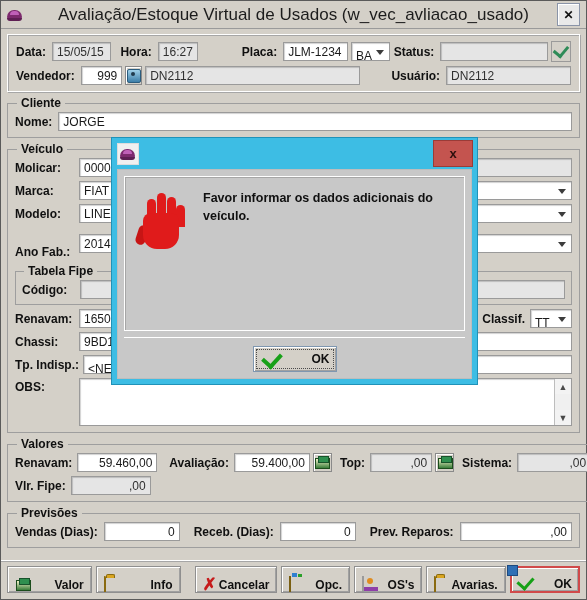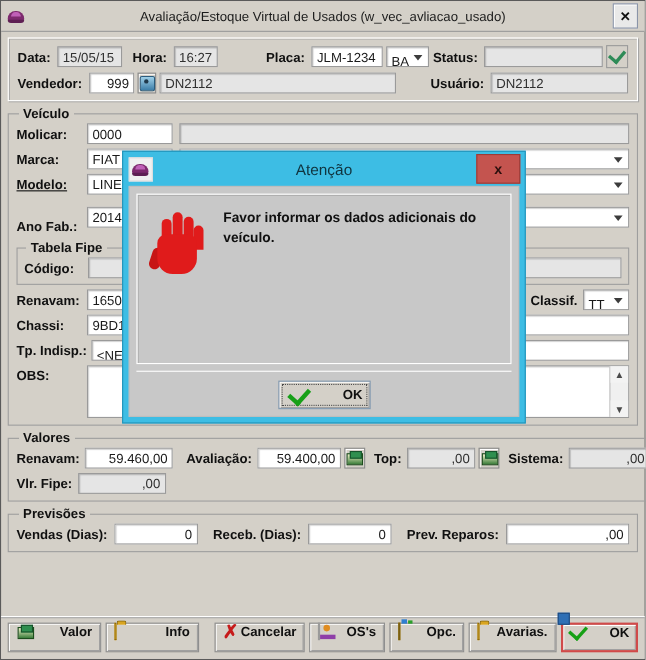--- a/index.html
+++ b/index.html
@@ -46,21 +46,21 @@
   }
   .car-glyph::after {
     content: ""; position: absolute;
     left: 0px; top: 8px; width: 15px; height: 3px;
     background: #5e1f53;
     border-radius: 0 0 3px 3px;
   }
   .titlebar-title {
     position: absolute; left: 0; right: 0;
     text-align: center;
-    font-size: 12px; color: #1c1c1c;
+    font-size: 17px; color: #1c1c1c;
     pointer-events: none;
   }
   .titlebar-close {
     margin-left: auto; margin-right: 6px;
     width: 21px; height: 21px;
     background: #e9e9e9;
     border: 1px solid #8a94a8;
     display: flex; align-items: center; justify-content: center;
     font-size: 12px; font-weight: bold; color: #101010;
     box-shadow: inset 1px 1px 0 #ffffff;
@@ -203,21 +203,21 @@
     gap: 4px;
     background: #d4d0c8;
     border-top: 1px solid #ffffff;
     box-shadow: inset 0 1px 0 #a6a6a6;
   }
   .tbtn {
     height: 27px;
     background: #d4d0c8;
     border: 1px solid #8f8f8f;
     box-shadow: inset 1px 1px 0 #ffffff, inset -1px -1px 0 #a0a0a0;
-    display: flex; align-items: flex-start;
+    display: flex; align-items: flex-end;
     padding: 0 7px;
     gap: 7px;
     box-sizing: border-box;
     font-size: 12px; font-weight: bold; color: #101010;
   }
   .tbtn .lbl { flex: 1 1 auto; text-align: right; white-space: nowrap; }
   .tbtn-ico { width: 17px; height: 15px; position: relative; flex: 0 0 17px; }
   .ico-folder {
     width: 16px; height: 12px; margin-top: 2px;
     background: #d9a520;
@@ -410,38 +410,46 @@
         <div class="fld num" style="width:46px;margin-left:6px;">999</div>
         <div class="sm-btn" style="margin-left:3px;">
           <div class="person-ico"></div>
         </div>
         <div class="fld ro" style="width:244px;margin-left:3px;">DN2112</div>
         <label class="fl" style="margin-left:10px;padding-left:21px;">Usuário:</label>
         <div class="fld ro" style="width:141px;margin-left:6px;">DN2112</div>
       </div>
     </div>
 
+    <fieldset class="group">
+      <legend>Cliente</legend>
+      <div class="row" style="margin-top:0;">
+        <label class="fl">Nome:</label>
+        <div class="fld" style="flex:1 1 auto;margin-left:6px;">JORGE </div>
+
+      </div>
+    </fieldset>
 
     <fieldset class="group">
       <legend>Veículo</legend>
 
       <div class="row" style="margin-top:0;">
         <label class="fl" style="width:60px;">Molicar:</label>
         <div class="fld" style="width:78px;margin-left:4px;">0000</div>
         <div class="fld ro" style="flex:1 1 auto;margin-left:6px;"></div>
       </div>
 
       <div class="row">
         <label class="fl" style="width:60px;">Marca:</label>
         <div class="fld" style="width:78px;margin-left:4px;">FIAT</div>
         <div class="sel" style="flex:1 1 auto;margin-left:6px;"></div>
       </div>
 
       <div class="row">
-        <label class="fl" style="width:60px;text-decoration:underline;">Modelo:</label>
+        <label class="fl" style="width:60px;">Modelo:</label>
         <div class="fld" style="width:78px;margin-left:4px;">LINEA</div>
         <div class="sel" style="flex:1 1 auto;margin-left:6px;"></div>
       </div>
 
       <div class="row">
         <label class="fl" style="width:60px;margin-top:18px;">Ano Fab.:</label>
         <div class="fld" style="width:78px;margin-left:4px;">2014</div>
         <div class="sel" style="flex:1 1 auto;margin-left:6px;">SAVANNAH</div>
       </div>
 
@@ -521,21 +529,20 @@
         <label class="fl" style="margin-left:14px;">Prev. Reparos:</label>
         <div class="fld num" style="flex:1 1 auto;margin-left:6px;">,00</div>
       </div>
     </fieldset>
 
     <div class="modal">
       <div class="modal-title">
         <div class="modal-title-ico">
           <div class="car-glyph"></div>
         </div>
-        <div class="modal-title-text">Atenção</div>
         <div class="modal-close">x</div>
       </div>
       <div class="modal-body">
         <div class="modal-msgpanel">
           <div class="hand-ico">
             <div class="f f1"></div>
               <div class="f f2"></div>
               <div class="f f3"></div>
               <div class="f f4"></div>
             <div class="thumb"></div>
@@ -563,26 +570,26 @@
     </div>
     <div class="tbtn" style="width:92px;">
       <span class="tbtn-ico"><span class="ico-folder"></span></span>
       <span class="lbl">Info</span>
     </div>
     <div class="tbtn" style="width:88px;gap:2px;margin-left:10px;">
       <span class="tbtn-ico" style="flex:0 0 14px;"><span class="ico-x">✗</span></span>
       <span class="lbl">Cancelar</span>
     </div>
     <div class="tbtn" style="width:74px;">
+      <span class="tbtn-ico"><span class="ico-box"></span></span>
+      <span class="lbl">Opc.</span>
+    </div>
+    <div class="tbtn" style="width:74px;">
       <span class="tbtn-ico"><span class="ico-os"></span></span>
       <span class="lbl">OS's</span>
-    </div>
-    <div class="tbtn" style="width:74px;">
-      <span class="tbtn-ico"><span class="ico-box"></span></span>
-      <span class="lbl">Opc.</span>
     </div>
     <div class="tbtn" style="width:84px;gap:0;">
       <span class="tbtn-ico"><span class="ico-folder"></span></span>
       <span class="lbl">Avarias.</span>
     </div>
     <div class="tbtn ok-highlight" style="width:76px;">
       <span class="tbtn-ico">
         <span class="ico-okchk"><span class="blue"></span><span class="green"></span></span>
       </span>
       <span class="lbl">OK</span>

